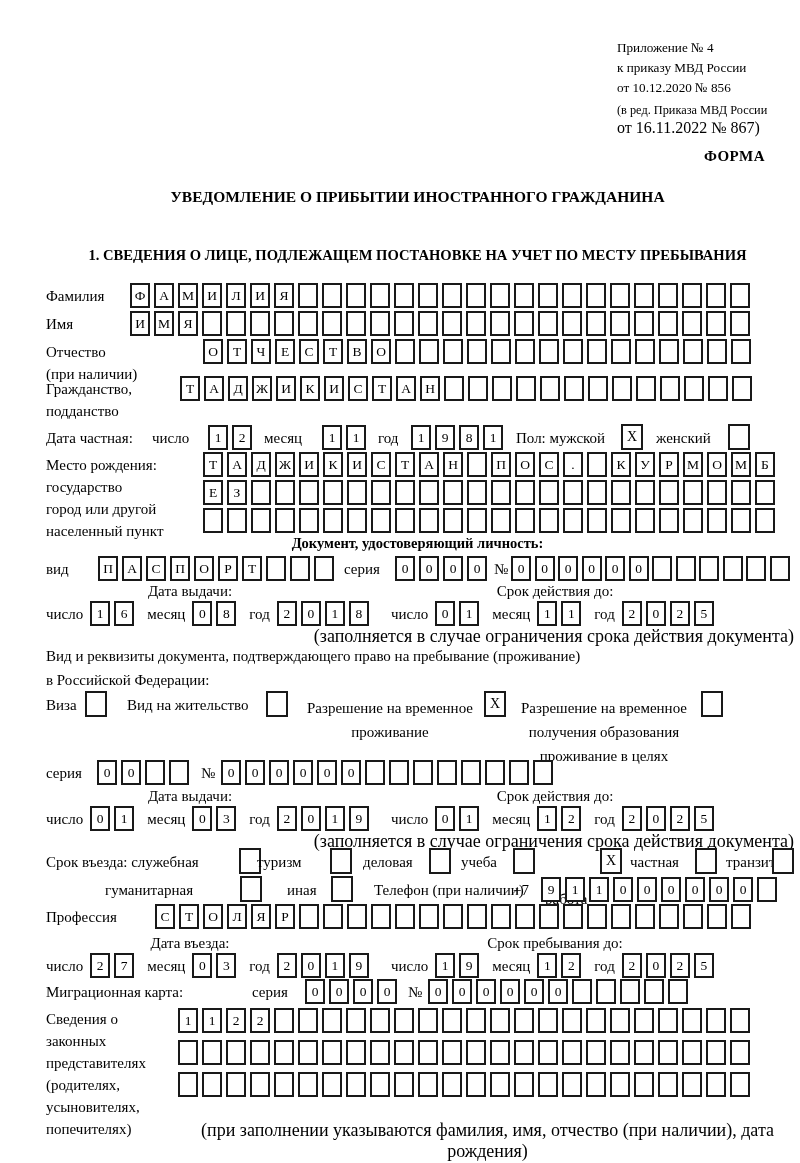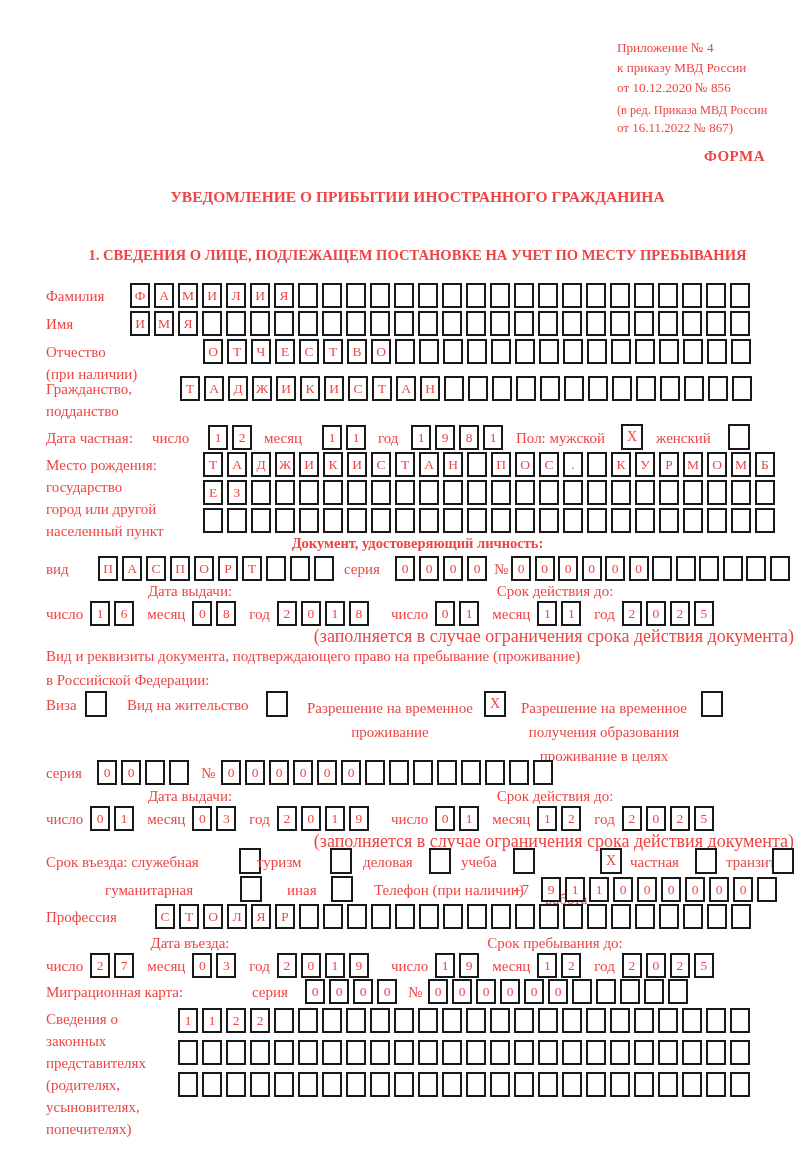--- a/index.html
+++ b/index.html
@@ -1,18 +1,18 @@
 <!DOCTYPE html>
 <html><head>
 <meta charset="utf-8">
 <style>
   html,body { margin:0; padding:0; background:#fff; }
   .page {
     position:relative; width:800px; height:1163px; background:#fff;
-    font-family:"Liberation Serif", serif; color:#ef4444; overflow:hidden;
+    font-family:"Liberation Serif", serif; color:#000000; overflow:hidden;
   }
   .abs { position:absolute; }
   .lbl { font-size:15px; line-height:1.2; white-space:nowrap; }
   .sm  { font-size:18px; }
   .bold { font-weight:bold; }
   .center { text-align:center; }
   .cells { display:flex; gap:4px; }
   .cell {
     flex:none; width:20px; height:25px; border:2px solid #191919; box-sizing:border-box;
     display:flex; align-items:center; justify-content:center;
@@ -30,21 +30,21 @@
 </head>
 <body>
 
 <div class="page">
 
   <div class="abs" style="left:617px; top:38px; font-size:13.2px; line-height:20px;">
     <div>Приложение № 4</div>
     <div>к приказу МВД России</div>
     <div>от 10.12.2020 № 856</div>
     <div style="font-size:12.3px; margin-top:3px; line-height:18px;">(в ред. Приказа МВД России</div>
-    <div style="font-size:13px; line-height:18px;">от 16.11.2022 № 867)</div>
+    <div style="font-size:16px; line-height:18px;">от 16.11.2022 № 867)</div>
   </div>
 
   <div class="abs bold" style="left:45px; top:148px; width:720px; text-align:right; font-size:15px; letter-spacing:0.5px;">ФОРМА</div>
 
   <div class="abs bold center" style="left:45px; top:183px; width:745px; font-size:15.5px; line-height:27px;">
     <div>УВЕДОМЛЕНИЕ О ПРИБЫТИИ ИНОСТРАННОГО ГРАЖДАНИНА</div>
   </div>
 
   <div class="abs bold center" style="left:40px; top:247px; width:755px; font-size:14.6px;">1. СВЕДЕНИЯ О ЛИЦЕ, ПОДЛЕЖАЩЕМ ПОСТАНОВКЕ НА УЧЕТ ПО МЕСТУ ПРЕБЫВАНИЯ</div>
 
@@ -646,14 +646,15 @@
       <span class="cell"></span>
       <span class="cell"></span>
       <span class="cell"></span>
       <span class="cell"></span>
       <span class="cell"></span>
       <span class="cell"></span>
       <span class="cell"></span>
       <span class="cell"></span>
     </div>
 
+  <div class="abs sm center" style="left:180px; top:1120px; width:615px;">(при заполнении указываются фамилия, имя, отчество (при наличии), дата рождения)</div>
 
 </div>
 
 </body></html>

